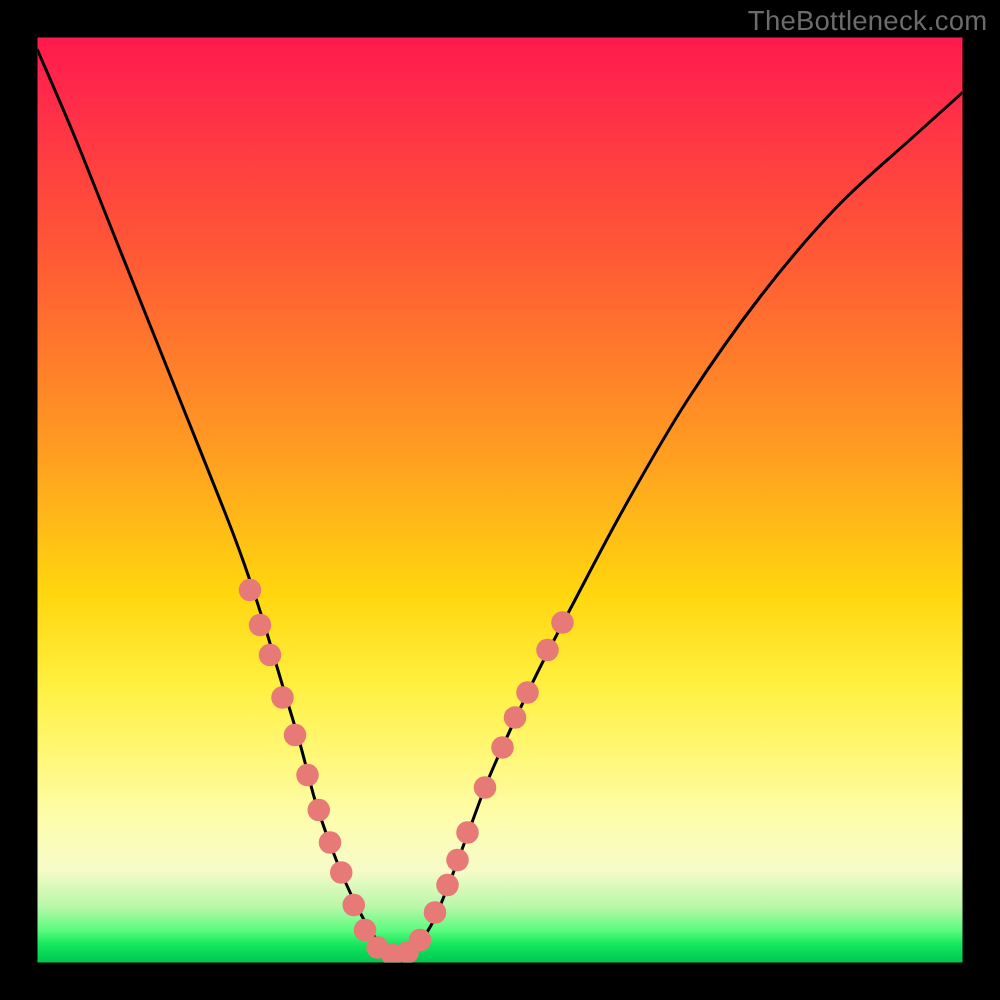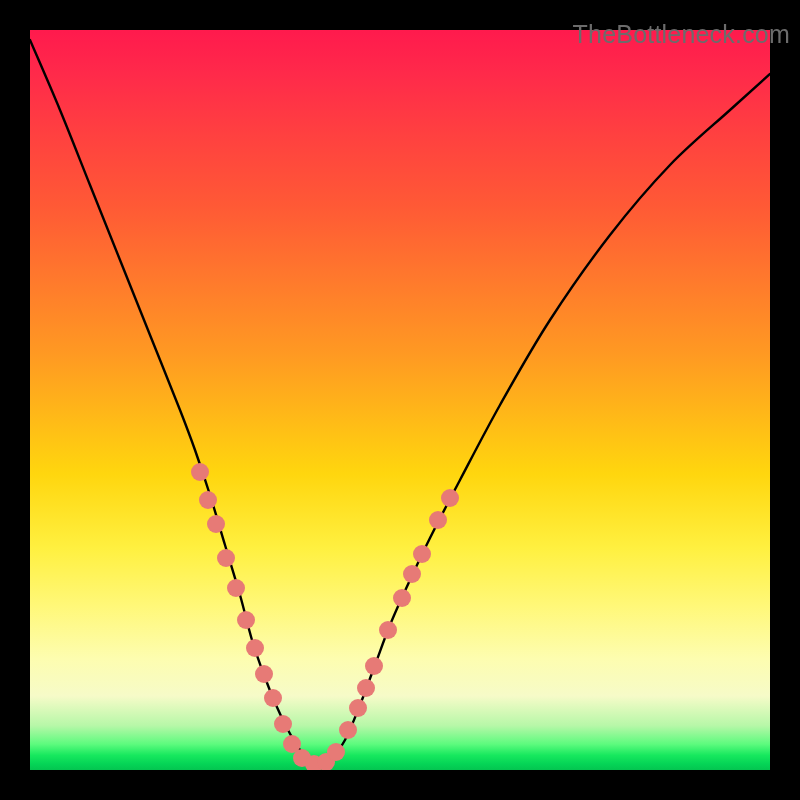--- a/index.html
+++ b/index.html
@@ -41,24 +41,24 @@
       #f6fbc8 90%,
       #b7f7a8 94%,
       #5dfb7e 96.5%,
       #17e85e 98%,
       #05d456 99.2%,
       #04c550 100%
     );
   }
   .watermark {
     position: absolute;
-    top: 20px;
+    top: 4px;
     right: 10px;
     color: #6c6c6c;
-    font-size: 25px;
+    font-size: 22px;
     letter-spacing: 0.2px;
     font-weight: 500;
   }
   svg.overlay {
     position: absolute;
     left: 0;
     top: 0;
   }
 </style>
 </head>

